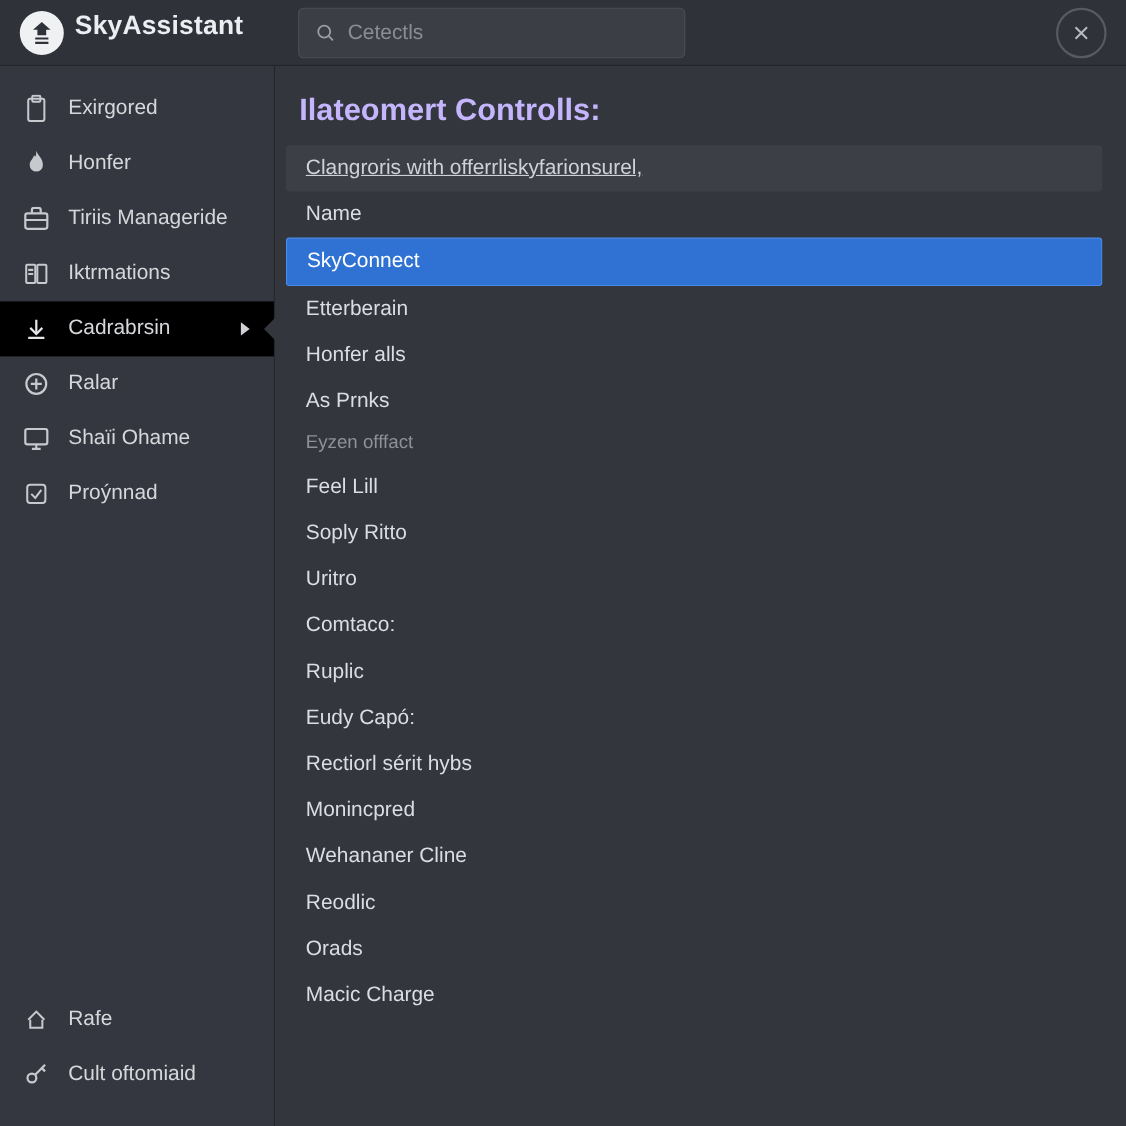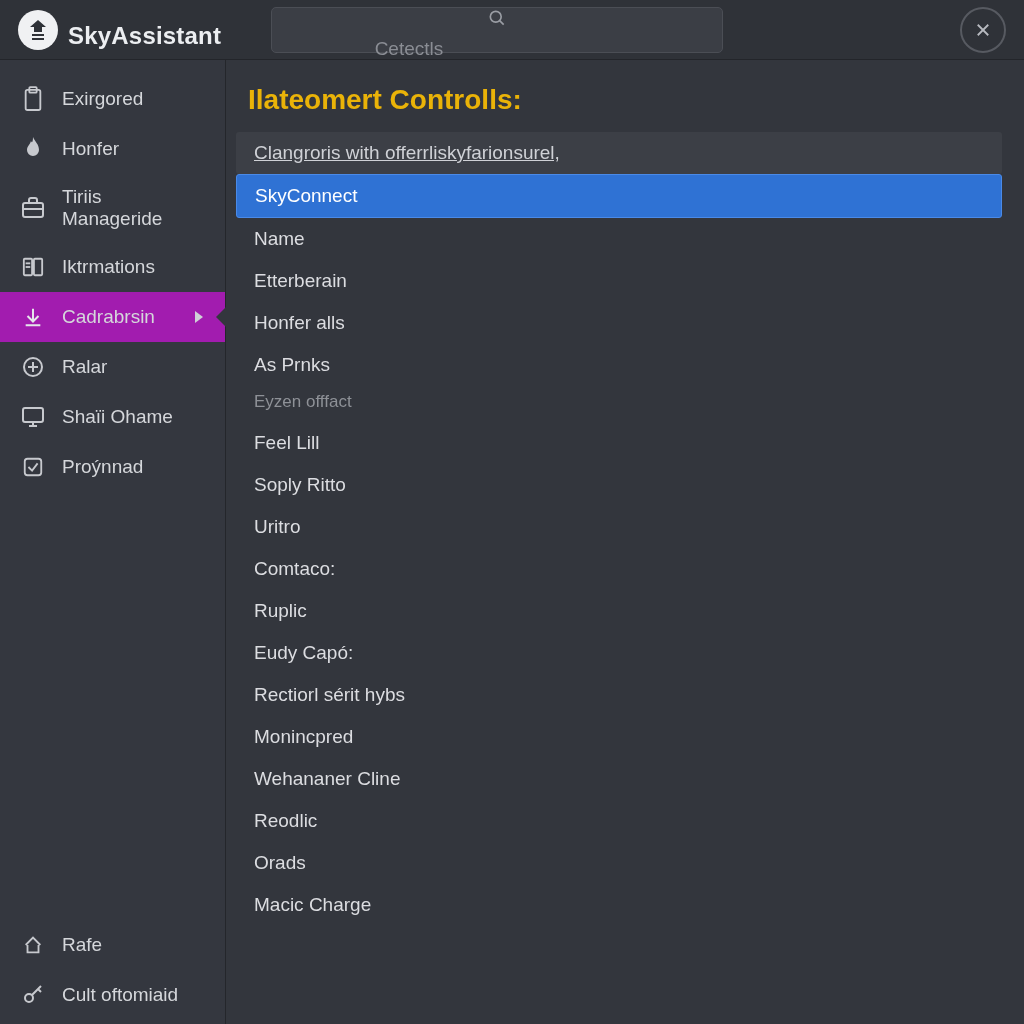--- a/index.html
+++ b/index.html
@@ -7,67 +7,67 @@
     width: 1024px; height: 1024px; overflow: hidden;
     font-family: "Segoe UI", Arial, sans-serif;
     background: #33363d; color: #d9dadd;
   }
   
   .header {
     height: 60px; display: flex; align-items: center;
     padding: 0 18px; border-bottom: 1px solid #23252a;
     background: #2f3238;
   }
-  .logo-wrap { display: flex; align-items: flex-end; gap: 10px; }
+  .logo-wrap { display: flex; align-items: flex-start; gap: 10px; }
   .logo-circle {
     width: 40px; height: 40px; border-radius: 50%;
     background: #f0f1f3; display: flex; align-items: center; justify-content: center;
   }
   .app-title { font-size: 24px; font-weight: 700; color: #eceef1; letter-spacing: .2px; }
   .search-box {
-    margin-left: 50px; width: 452px; height: 46px;
+    margin-left: 50px; width: 352px; height: 46px;
     background: #3b3e45; border: 1px solid #4b4e55; border-radius: 5px;
-    display: flex; align-items: center; padding: 0 14px; gap: 10px; flex-direction: column;
+    display: flex; align-items: center; padding: 0 14px; gap: 10px;
   }
   .search-box input {
     flex: 1; background: transparent; border: none; outline: none;
     color: #cfd1d6; font-size: 19px;
   }
   .search-box input::placeholder { color: #8a8d94; }
   .header-spacer { flex: 1; }
   .close-btn {
     width: 46px; height: 46px; border-radius: 50%;
     border: 2px solid #575a61; display: flex; align-items: center; justify-content: center;
     color: #b8bac0; cursor: pointer;
   }
   
   .body { display: flex; height: calc(1024px - 60px); }
   .sidebar {
-    width: 226px; background: #34373f; border-right: 1px solid #24262b;
+    width: 250px; background: #34373f; border-right: 1px solid #24262b;
     display: flex; flex-direction: column; padding-top: 14px;
   }
   .s-item {
     display: flex; align-items: center; gap: 16px;
     padding: 12px 20px; font-size: 19px; color: #d5d7db;
     cursor: pointer; position: relative;
   }
   .s-item .s-icon { width: 26px; height: 26px; display:flex; align-items:center; justify-content:center; color:#c7c9ce; flex-shrink:0; }
   .s-item.active {
-    background: #a21caf;
+    background: #000000;
   }
   .s-item.active::after {
     content:""; position:absolute; right:-1px; top:50%; transform:translateY(-50%);
     width:0;height:0;border-top:10px solid transparent;border-bottom:10px solid transparent;
     border-right:10px solid #33363d;
   }
   .s-item .chevron { margin-left:auto; }
-  .sidebar-bottom { margin-top:auto; padding-bottom:4px; }
+  .sidebar-bottom { margin-top:auto; padding-bottom:22px; }
   
   .main { flex:1; padding: 20px 22px 0 10px; overflow:hidden; }
-  .page-title { font-size: 28px; font-weight:600; color:#eab308; margin: 4px 0 16px 12px; }
+  .page-title { font-size: 28px; font-weight:600; color:#c4b5fd; margin: 4px 0 16px 12px; }
   .list { display:flex; flex-direction:column; }
   .row {
     padding: 10px 18px; font-size:19px; color:#dcdde1; cursor:pointer;
     border-radius:3px;
   }
   .row.header-row { background:#3c3f46; color:#cfd1d6;text-decoration:underline; }
   .row.selected {
     background:#2f72d4; color:#ffffff; border:1px solid #4a8ae8;
   }
   .row .sub { display:block; font-size:17px; color:#8e9197; margin-top:16px; }
@@ -223,27 +223,27 @@
       </div>
     </div>
   </div>
 
   <div class="main">
     <div class="page-title">Ilateomert Controlls:</div>
 
     <div class="list">
       <div class="row header-row">Clangroris with offerrliskyfarionsurel,</div>
 
+      <div class="row">
+        <span>Name</span>
+      </div>
       <div class="row selected">
         <span>SkyConnect</span>
       </div>
       <div class="row">
-        <span>Name</span>
-      </div>
-      <div class="row">
         <span>Etterberain</span>
       </div>
       <div class="row">
         <span>Honfer alls</span>
       </div>
       <div class="row">
         <span>As Prnks</span>
         <span class="sub">Eyzen offfact</span>
       </div>
       <div class="row">

